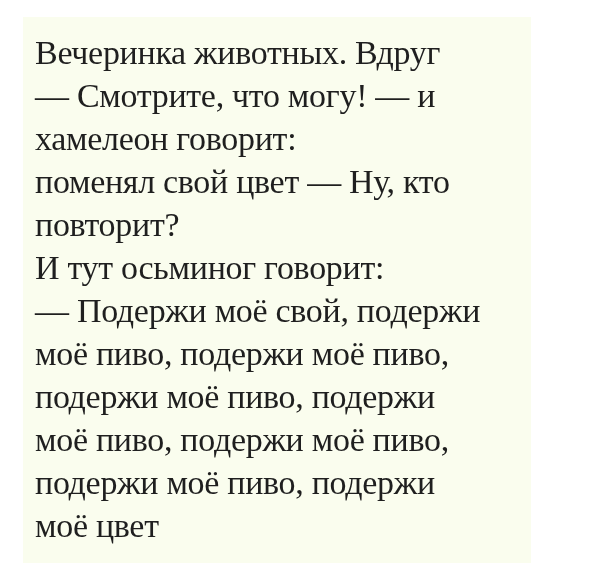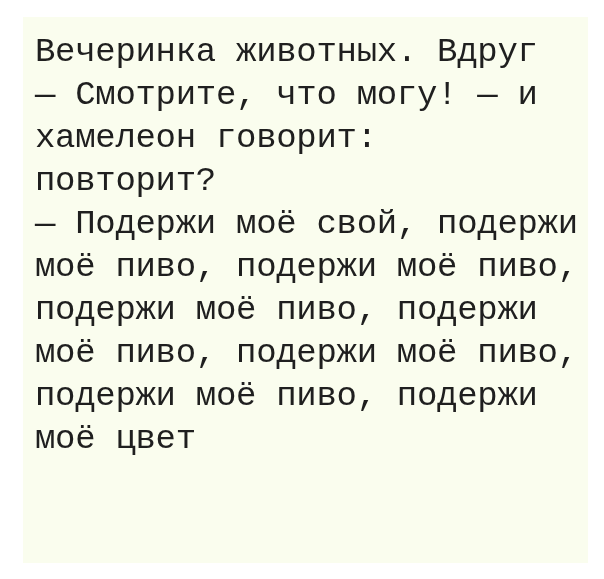--- a/index.html
+++ b/index.html
@@ -2,25 +2,25 @@
 <html><head>
 <meta charset="utf-8">
 <style>
   html, body {
     margin: 0;
     padding: 0;
     background: #ffffff;
   }
   .stage {
     position: relative;
-    width: 604px;
+    width: 531px;
     height: 579px;
     background: #ffffff;
     overflow: hidden;
-    font-family: Liberation Mono, monospace;
+    font-family: Liberation Serif, serif;
     border-radius: 6px;
   }
   .panel {
     position: absolute;
     left: 23px;
     top: 17px;
     width: 565px;
     height: 546px;
     box-sizing: border-box;
     padding: 14px 6px 10px 12px;
@@ -36,21 +36,23 @@
 </style>
 </head>
 <body>
 
 <div class="stage" style="background: rgb(255, 255, 255);">
   <div class="panel" id="text-panel" style="background: rgb(250, 253, 238); color: rgb(31, 31, 31);">
 
   <div class="line">Вечеринка животных. Вдруг</div>
       <div class="line">— Смотрите, что могу! — и</div>
       <div class="line">хамелеон говорит:</div>
+      <div class="line">поменял свой цвет — Ну, кто</div>
       <div class="line">повторит?</div>
+      <div class="line">И тут осьминог говорит:</div>
       <div class="line">— Подержи моё свой, подержи</div>
       <div class="line">моё пиво, подержи моё пиво,</div>
       <div class="line">подержи моё пиво, подержи</div>
       <div class="line">моё пиво, подержи моё пиво,</div>
       <div class="line">подержи моё пиво, подержи</div>
       <div class="line">моё цвет</div>
     </div>
 </div>
 
 </body></html>

